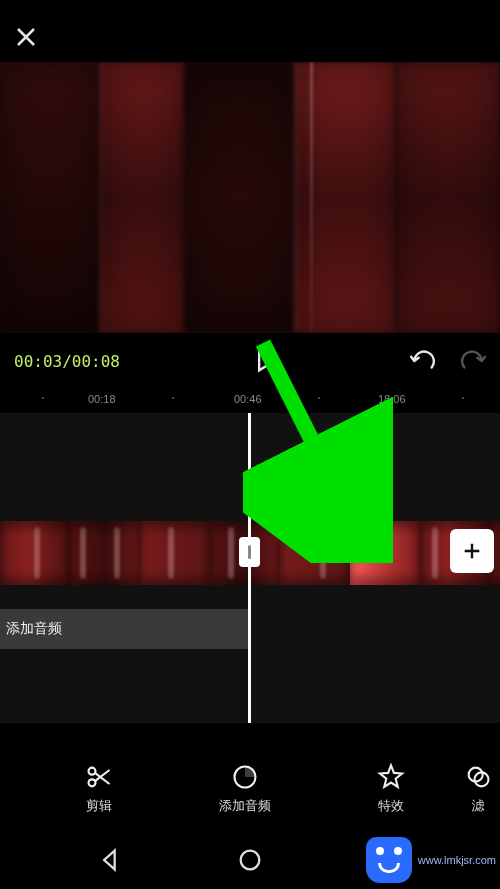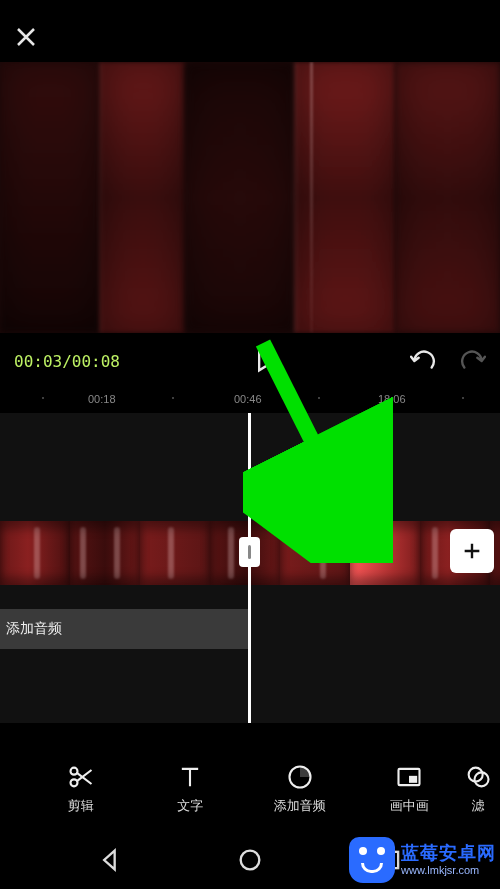--- a/index.html
+++ b/index.html
@@ -201,42 +201,33 @@
           <circle cx="6" cy="7" r="3"></circle>
           <circle cx="6" cy="17" r="3"></circle>
           <path d="M8.5 8.5 L21 18 M8.5 15.5 L21 6"></path>
         </svg>
     </div>
     <span>剪辑</span>
   </div>
   <div class="tool">
     <div class="tool-icon">
       <svg viewBox="0 0 24 24">
-          <path d="M5 5 H19 M12 5 V20"></path>
-        </svg>
-    </div>
-    <span>文字</span>
-  </div>
-  <div class="tool">
-    <div class="tool-icon">
-      <svg viewBox="0 0 24 24">
           <circle cx="12" cy="12" r="9"></circle>
           <path d="M12 3 A9 9 0 0 1 21 12 L12 12 Z" fill="#eee" stroke="none" opacity="0.25"></path>
         </svg>
     </div>
     <span>添加音频</span>
   </div>
   <div class="tool">
     <div class="tool-icon">
       <svg viewBox="0 0 24 24">
-          <rect x="3" y="5" width="18" height="14" rx="1"></rect>
-          <rect x="12" y="11" width="7" height="6" fill="#eee" stroke="none"></rect>
-        </svg>
-    </div>
-    <span>画中画</span>
+          <path d="M12 2 L14.5 8.5 L21.5 9 L16 13.5 L17.8 20.5 L12 16.8 L6.2 20.5 L8 13.5 L2.5 9 L9.5 8.5 Z"></path>
+        </svg>
+    </div>
+    <span>特效</span>
   </div>
   <div class="tool tool-last">
     <div class="tool-icon">
       <svg viewBox="0 0 24 24">
           <circle cx="10" cy="10" r="6"></circle>
           <circle cx="15" cy="14" r="6"></circle>
         </svg>
     </div>
     <span>滤</span>
   </div>
@@ -269,16 +260,15 @@
     </defs>
     <line x1="20" y1="10" x2="118" y2="205" stroke="#00e000" stroke-width="16" marker-end="url(#ah)"></line>
   </svg>
 </div>
 
 <div class="watermark">
   <div class="wm-badge">
       <div class="wm-mouth"></div>
     </div>
   <div class="wm-text">
-    <span class="wm-line1">蓝莓安卓网</span>
     <span class="wm-line2">www.lmkjsr.com</span>
   </div>
 </div>
 
 </body></html>

